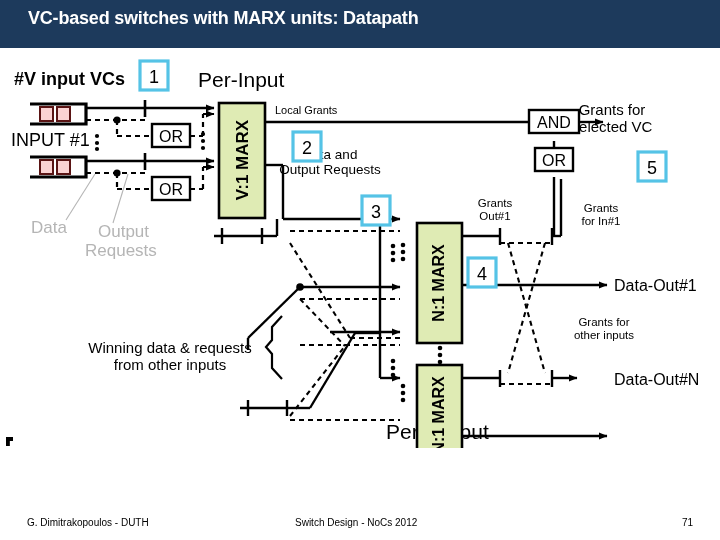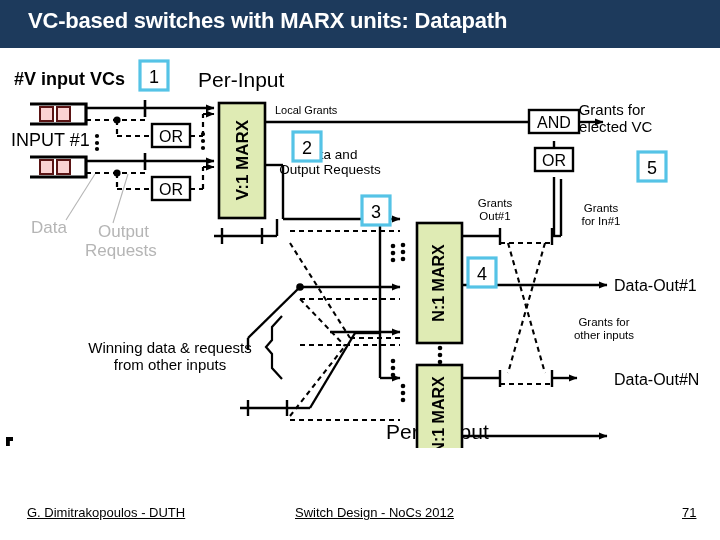--- a/index.html
+++ b/index.html
@@ -13,37 +13,36 @@
   #slide{position:relative;width:720px;height:540px;overflow:hidden;background:#fff;}
 
   
   #title-bar{
     position:absolute;left:0;top:0;width:720px;height:48px;
     background:#1d3a5c;
   }
   #title-text{
     position:absolute;left:28px;top:8px;
     color:#ffffff;
-    font-size:22px;font-weight:bold;
+    font-size:18px;font-weight:bold;
     letter-spacing:-0.2px;
     white-space:nowrap;
     font-family:"Liberation Sans", sans-serif;
   }
 
   
   #diagram{position:absolute;left:0;top:48px;width:720px;height:400px;}
 
   
   #footer{position:absolute;left:0;top:505px;width:720px;height:20px;}
   .foot{
-    position:absolute;top:0;
-    font-size:13px;color:#000;
+    position:absolute;top:12px;
+    font-size:10px;color:#000;
     font-family:"Liberation Sans", sans-serif;
     white-space:nowrap;
-    text-decoration:underline;
   }
   #foot-author{left:27px;}
   #foot-center{left:295px;}
   #foot-page{left:682px;}
 
   #stray-mark{
     position:absolute;left:6px;top:437px;width:7px;height:9px;
     background:#000;
     clip-path:polygon(0 0,100% 0,100% 45%,55% 45%,55% 100%,0 100%);
   }

